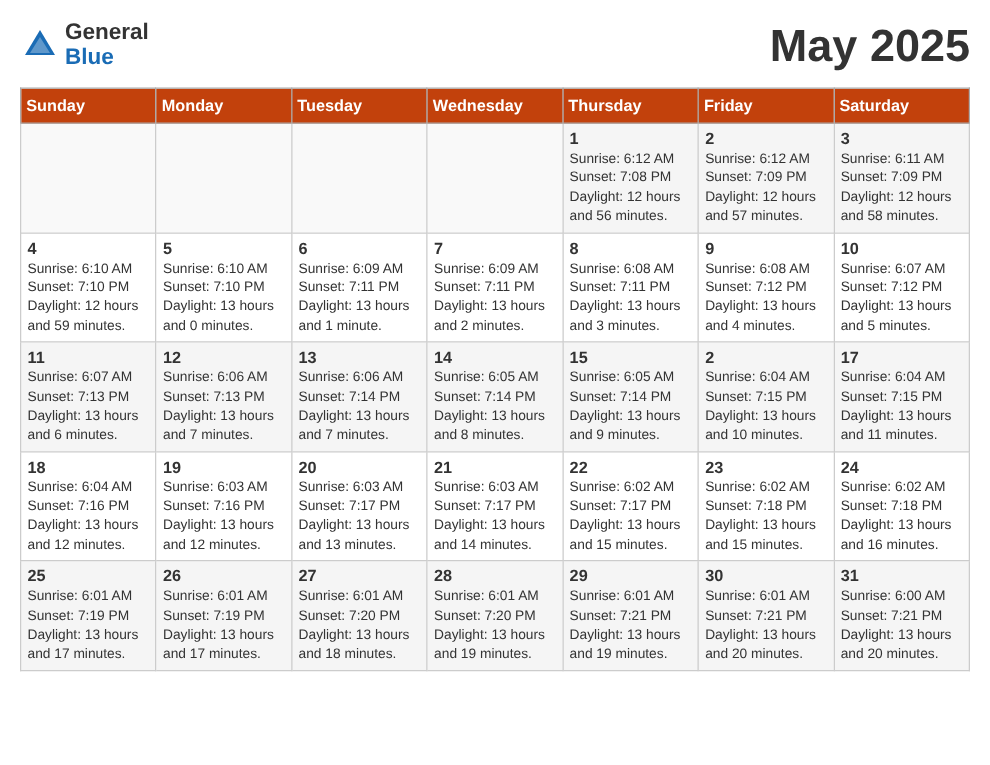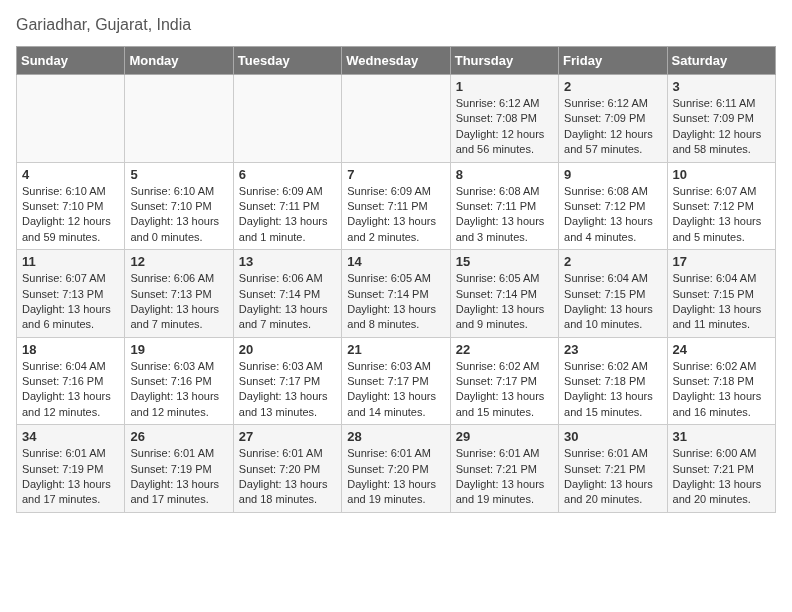--- a/index.html
+++ b/index.html
@@ -51,21 +51,21 @@
     .location {
       font-size: 16px;
       color: #555;
     }
     table {
       width: 100%;
       border-collapse: collapse;
       table-layout: fixed;
     }
     thead tr th {
-      background-color: #737373;
+      background-color: #c2410c;
       color: #fff;
       padding: 6px 4px;
       font-size: 13px;
       font-weight: bold;
       text-align: left;
       border: 1px solid #aaa;
     }
     tbody tr td {
       border: 1px solid #ccc;
       vertical-align: top;
@@ -94,22 +94,32 @@
       line-height: 1.4;
     }
     .empty-cell {
       background: #f9f9f9 !important;
     }
   </style>
 </head>
 <body>
 
 <div class="header">
+  <div class="logo">
+    <svg class="logo-icon" viewBox="0 0 40 40">
+      <polygon points="20,5 35,30 5,30" fill="#1a6cb5"></polygon>
+      <polygon points="20,12 30,28 10,28" fill="#fff" opacity="0.3"></polygon>
+    </svg>
+    <div class="logo-text">
+      <span class="logo-general">General</span>
+      <span class="logo-blue">Blue</span>
+    </div>
+  </div>
   <div class="title-block">
-    <div class="location">Gariadhar, Gujarat, India</div>
+    <div class="month-title">May 2025</div>
   </div>
 </div>
 
 <table>
   <thead>
     <tr>
       <th>Sunday</th>
       <th>Monday</th>
       <th>Tuesday</th>
       <th>Wednesday</th>
@@ -222,21 +232,21 @@
           <span class="day-number">23</span>
           <div class="day-info">Sunrise: 6:02 AM<br>Sunset: 7:18 PM<br>Daylight: 13 hours<br>and 15 minutes.</div>
         </td>
         <td>
           <span class="day-number">24</span>
           <div class="day-info">Sunrise: 6:02 AM<br>Sunset: 7:18 PM<br>Daylight: 13 hours<br>and 16 minutes.</div>
         </td>
       </tr>
       <tr>
         <td>
-          <span class="day-number">34</span>
+          <span class="day-number">25</span>
           <div class="day-info">Sunrise: 6:01 AM<br>Sunset: 7:19 PM<br>Daylight: 13 hours<br>and 17 minutes.</div>
         </td>
         <td>
           <span class="day-number">26</span>
           <div class="day-info">Sunrise: 6:01 AM<br>Sunset: 7:19 PM<br>Daylight: 13 hours<br>and 17 minutes.</div>
         </td>
         <td>
           <span class="day-number">27</span>
           <div class="day-info">Sunrise: 6:01 AM<br>Sunset: 7:20 PM<br>Daylight: 13 hours<br>and 18 minutes.</div>
         </td>

